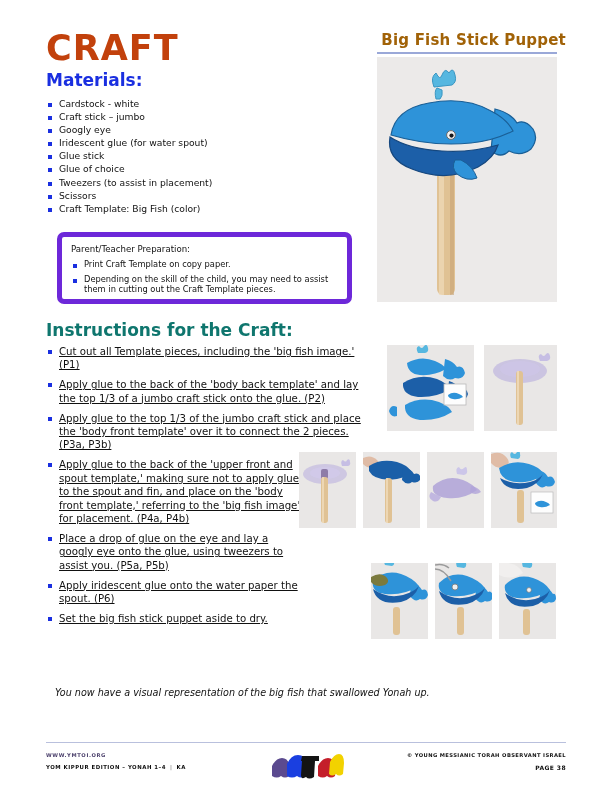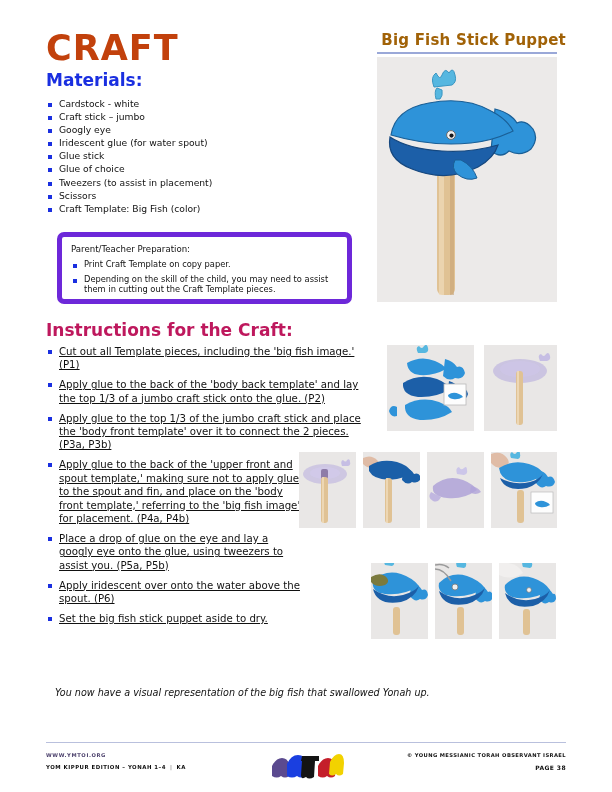--- a/index.html
+++ b/index.html
@@ -27,21 +27,21 @@
   .title-rule {
     position: absolute; left: 377px; top: 52px;
     width: 180px; height: 2px; background: #9aa8d8;
   }
   .materials-head {
     position: absolute; left: 46px; top: 70px;
     font-size: 17px; font-weight: bold; color: #1a2fe0;
   }
   .instructions-head {
     position: absolute; left: 46px; top: 320px;
-    font-size: 17px; font-weight: bold; color: #be185d;
+    font-size: 17px; font-weight: bold; color: #0f766e;
   }
 
   
   ul.sq { list-style: none; }
   ul.sq > li {
     position: relative;
     padding-left: 13px;
     color: #111111;
   }
   ul.sq > li::before {
@@ -160,21 +160,21 @@
     </ul>
   </div>
 
   <div class="instructions-head">Instructions for the Craft:</div>
   <ul class="sq steps">
     <li>Cut out all Template pieces, including the 'big fish image.' (P1)</li>
     <li>Apply glue to the back of the 'body back template' and lay the top 1/3 of a jumbo craft stick onto the glue. (P2)</li>
     <li>Apply glue to the top 1/3 of the jumbo craft stick and place the 'body front template' over it to connect the 2 pieces. (P3a, P3b)</li>
     <li class="narrow">Apply glue to the back of the 'upper front and spout template,' making sure not to apply glue to the spout and fin, and place on the 'body front template,' referring to the 'big fish image' for placement. (P4a, P4b)</li>
     <li class="narrow">Place a drop of glue on the eye and lay a googly eye onto the glue, using tweezers to assist you. (P5a, P5b)</li>
-    <li class="narrow">Apply iridescent over onto the water above the spout. (P6)</li>
+    <li class="narrow">Apply iridescent glue onto the water paper the spout. (P6)</li>
     <li class="narrow">Set the big fish stick puppet aside to dry.</li>
   </ul>
 
   <div class="closing">You now have a visual representation of the big fish that swallowed Yonah up.</div>
 
   <div class="hero">
     <svg class="hero-inner" viewBox="0 0 180 245">
       <rect width="180" height="245" fill="#eceae9"></rect>
 
       <rect x="60" y="110" width="18" height="128" rx="6" fill="#e0c294"></rect>

